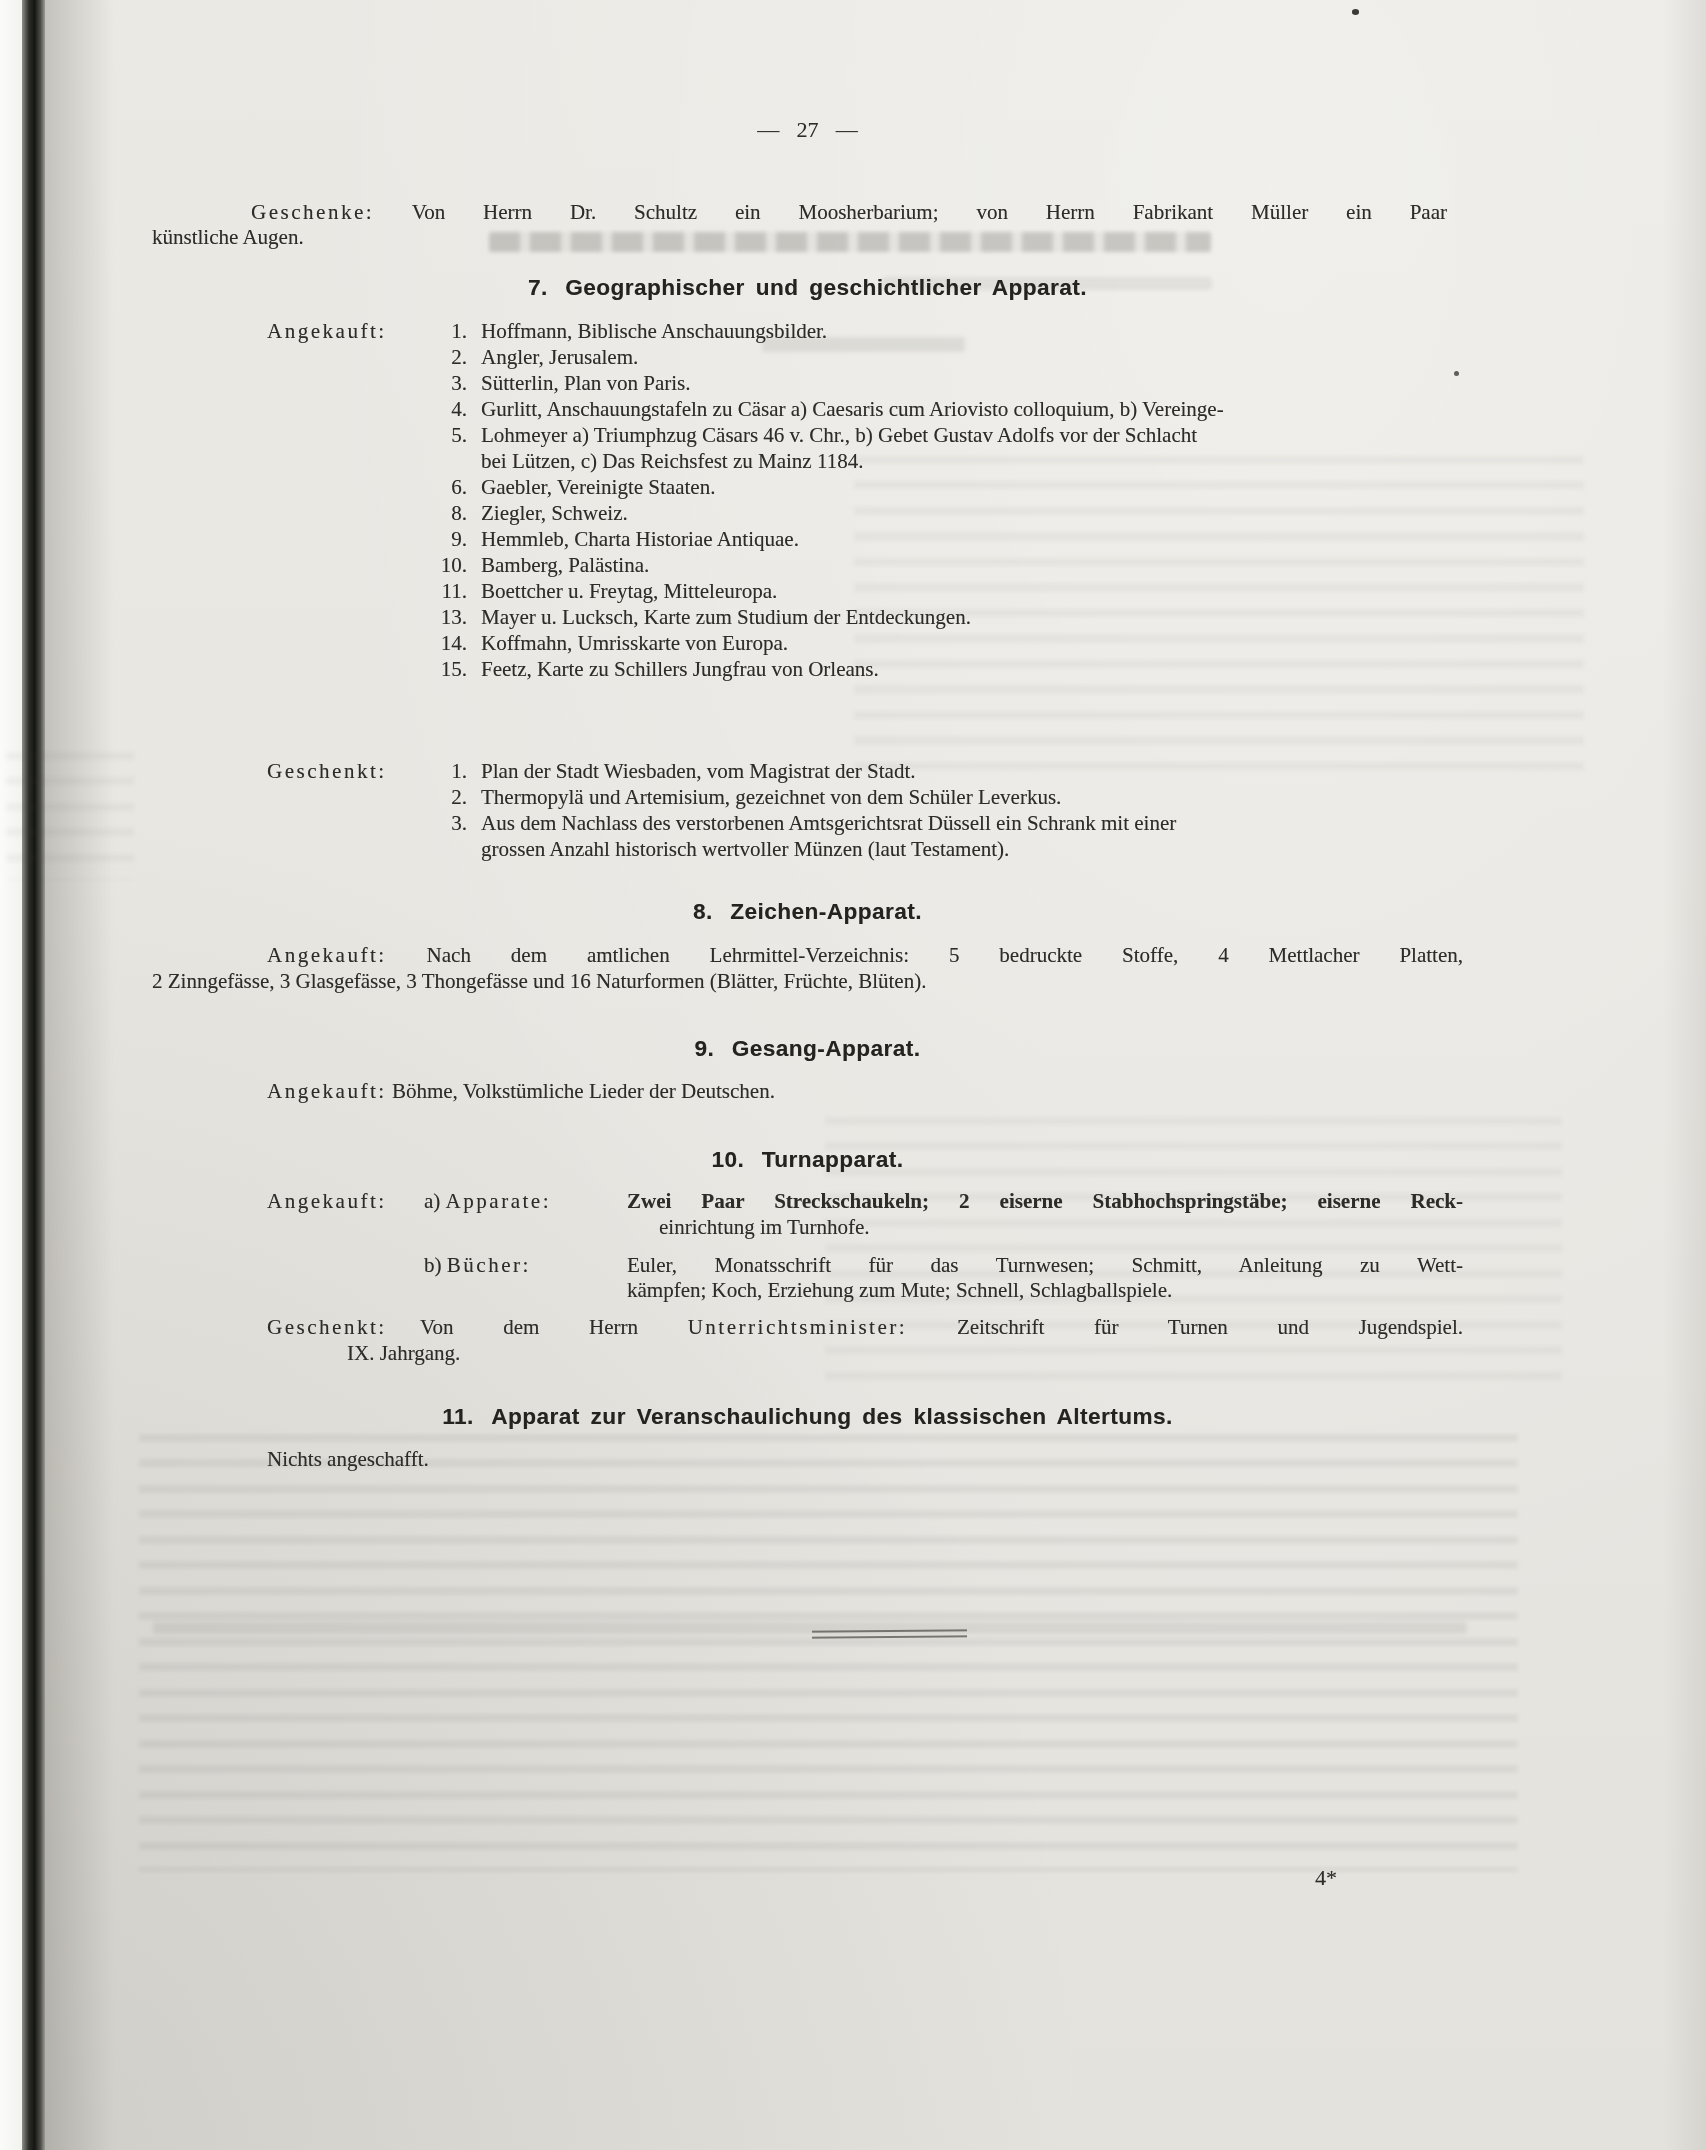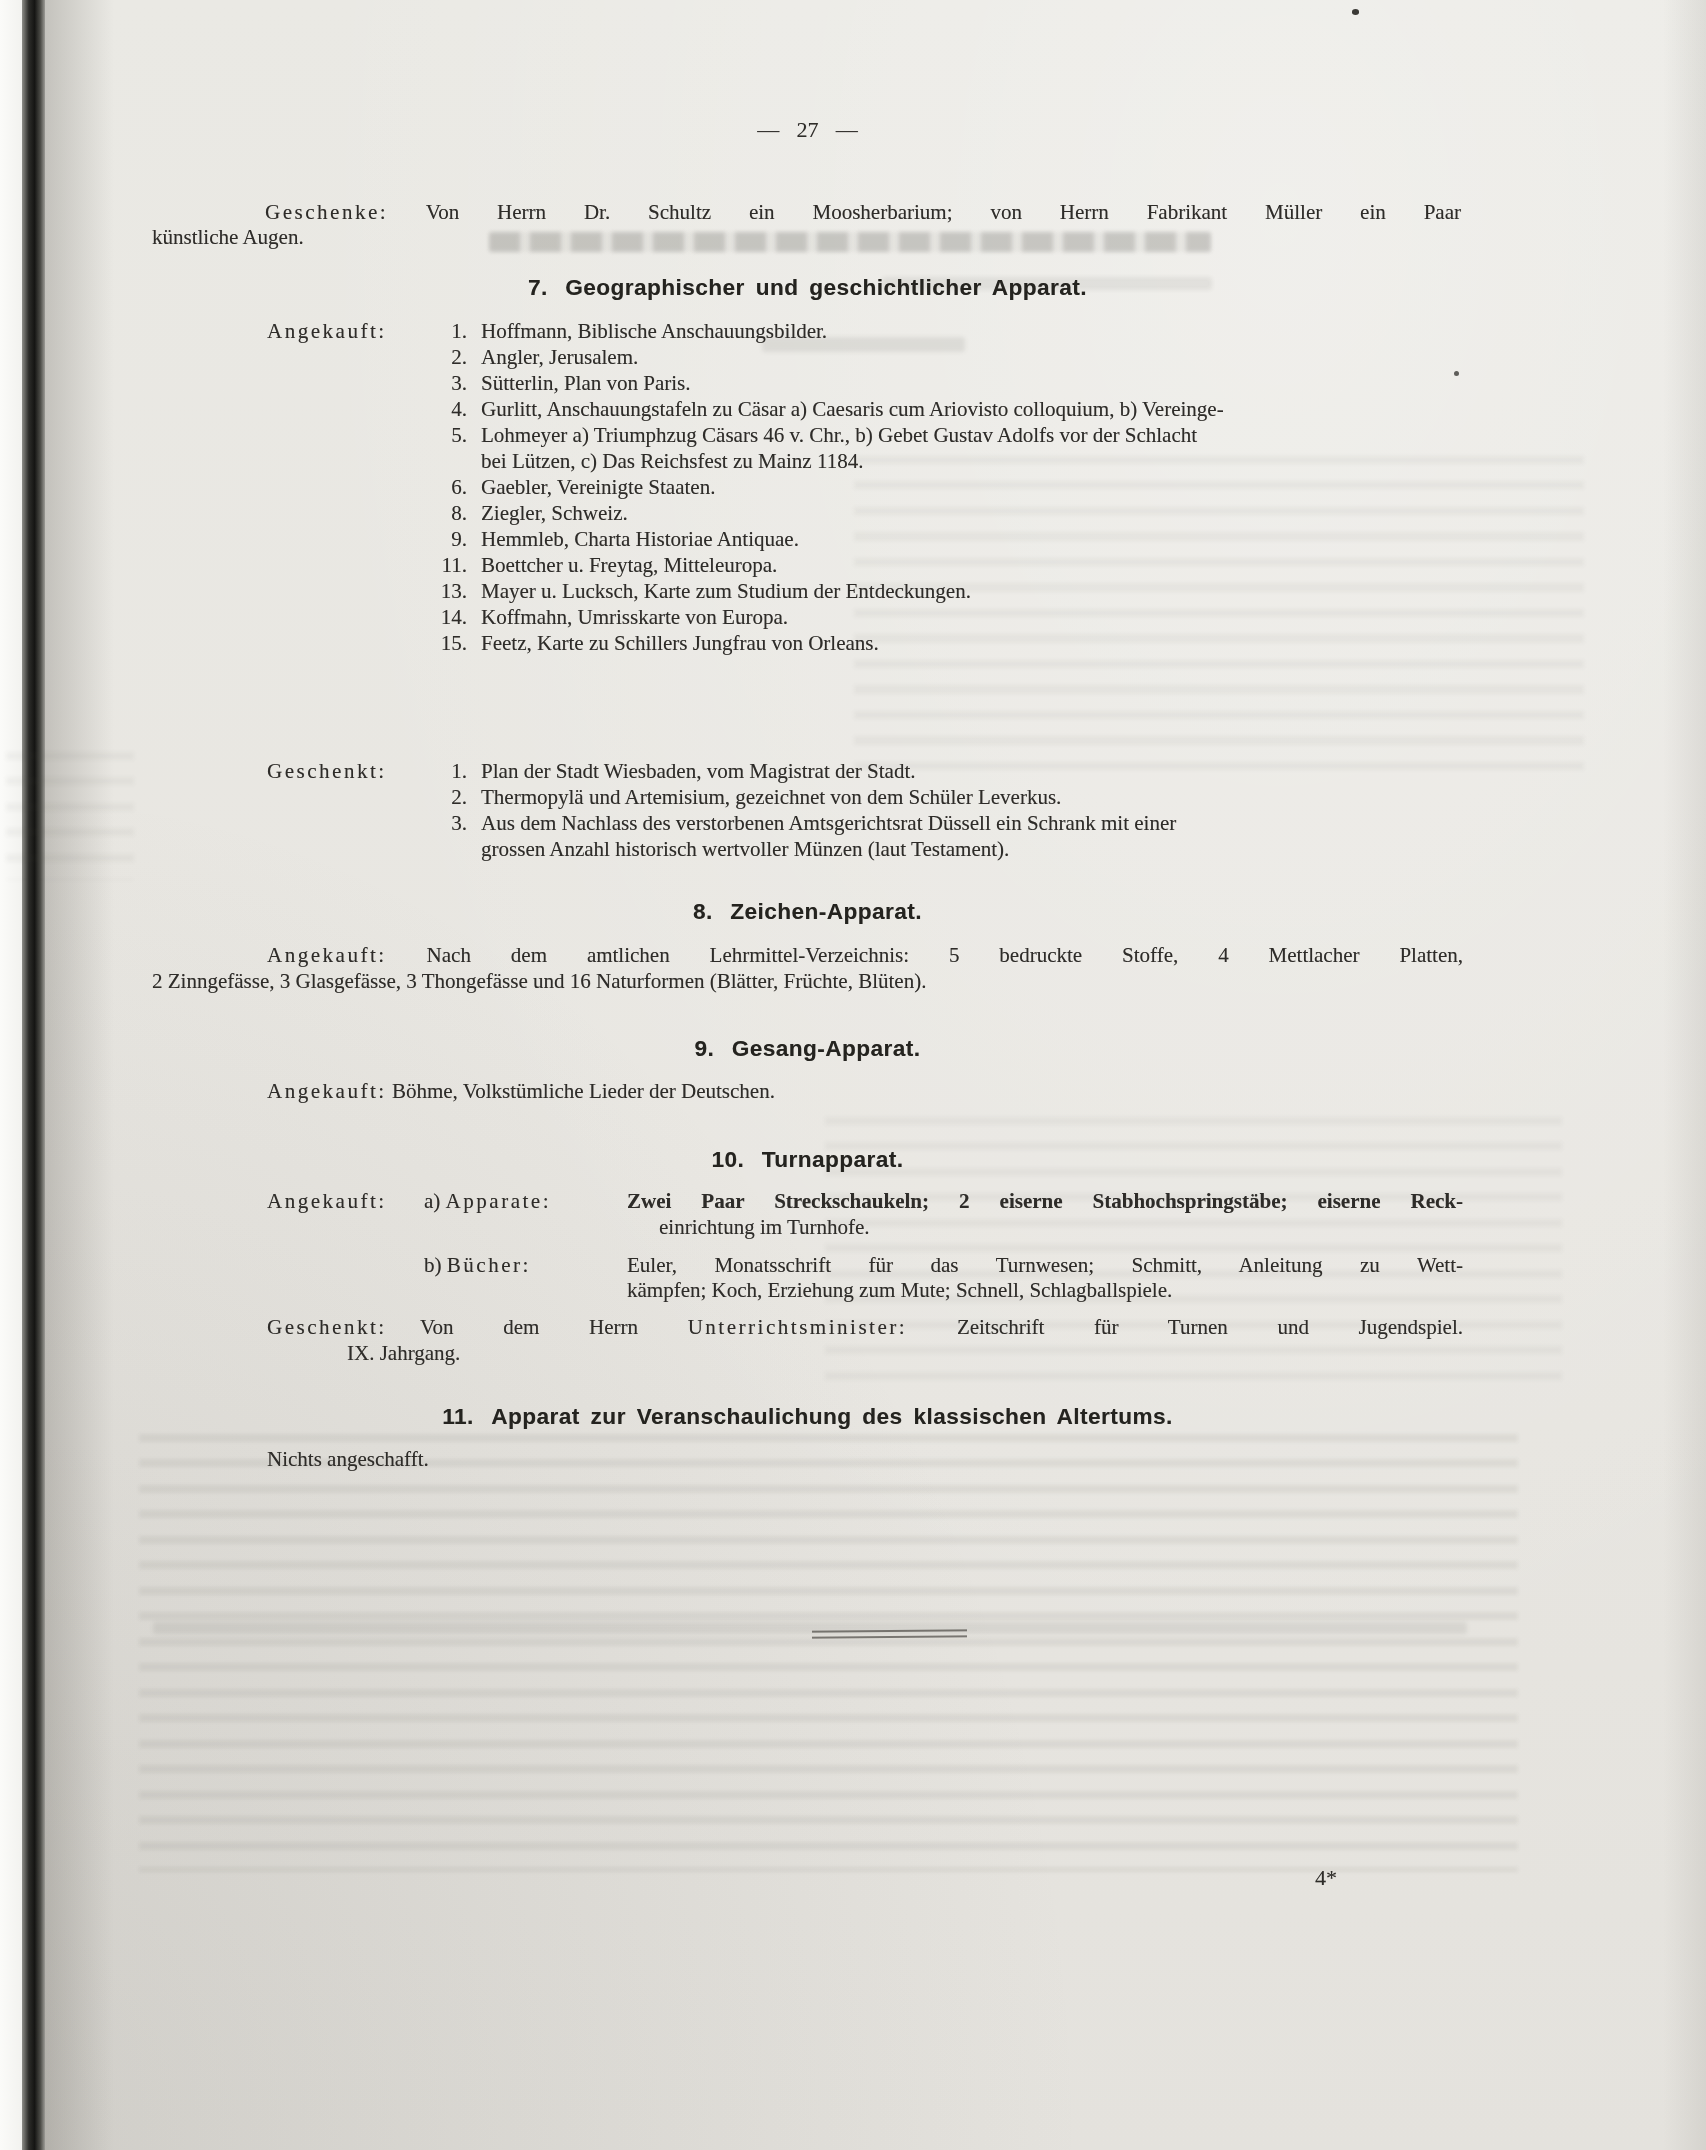--- a/index.html
+++ b/index.html
@@ -68,21 +68,21 @@
   <div class="ghost glines" style="left:825px; top:1117px; width:737px; height:270px; opacity:.5;"></div>
   <div class="ghost glines" style="left:139px; top:1434px; width:1379px; height:438px; opacity:.8;"></div>
   <div class="ghost gbar" style="left:153px; top:1622px; width:1314px; height:11.7px; opacity:.5;"></div>
   <div class="dline" style="left:812px; top:1630px; width:155px; transform:rotate(-0.5deg);"></div>
   <div class="dline" style="left:812px; top:1636px; width:155px; transform:rotate(-0.5deg);"></div>
   <div class="speck" style="left:1352px; top:8.8px; width:7.3px; height:5.8px;"></div>
   <div class="speck" style="left:1454px; top:371px; width:5.1px; height:5.1px; opacity:.8;"></div>
 
   <div class="pagenum t" style="left:152px; top:117px;"><span>— 27 —</span></div>
 
-  <div class="t just" style="left:265px; top:199px; width:1196px;">
+  <div class="t just" style="left:251px; top:199px; width:1196px;">
     <span class="sp">Geschenke:</span>
     <span>Von Herrn Dr. Schultz ein Moosherbarium; von Herrn Fabrikant Müller ein Paar</span>
   </div>
   <div class="t" style="left:152px; top:224px;">künstliche Augen.</div>
 
   <div class="hd" style="top:274px;">
     <span>7.</span>
     <span>Geographischer und geschichtlicher Apparat.</span>
   </div>
   <div class="t sp" style="left:267px; top:318px;">Angekauft:</div>
@@ -128,20 +128,24 @@
       <div class="row">
         <span class="n">8.</span>
         <span class="x">Ziegler, Schweiz.</span>
       </div>
 
       <div class="row">
         <span class="n">9.</span>
         <span class="x">Hemmleb, Charta Historiae Antiquae.</span>
       </div>
 
+      <div class="row">
+        <span class="n">10.</span>
+        <span class="x">Bamberg, Palästina.</span>
+      </div>
 
       <div class="row">
         <span class="n">11.</span>
         <span class="x">Boettcher u. Freytag, Mitteleuropa.</span>
       </div>
 
 
       <div class="row">
         <span class="n">13.</span>
         <span class="x">Mayer u. Lucksch, Karte zum Studium der Entdeckungen.</span>

